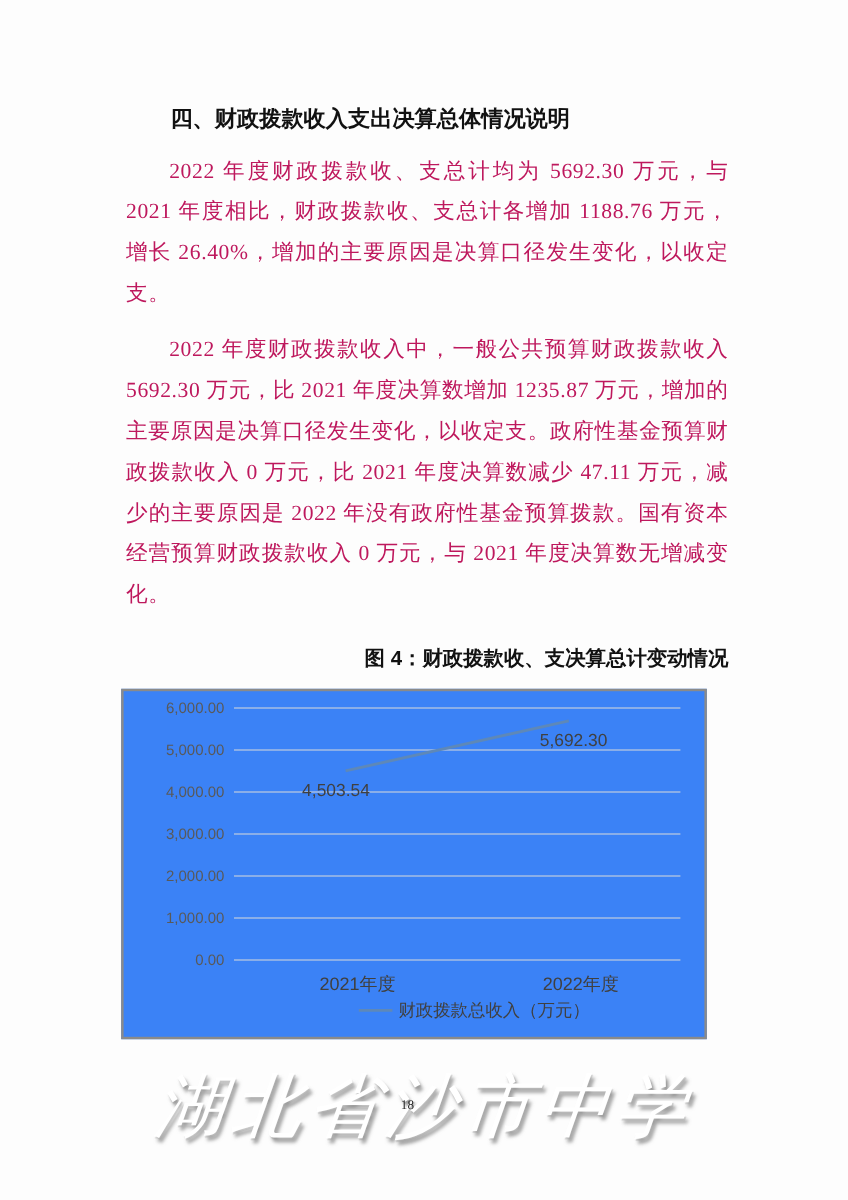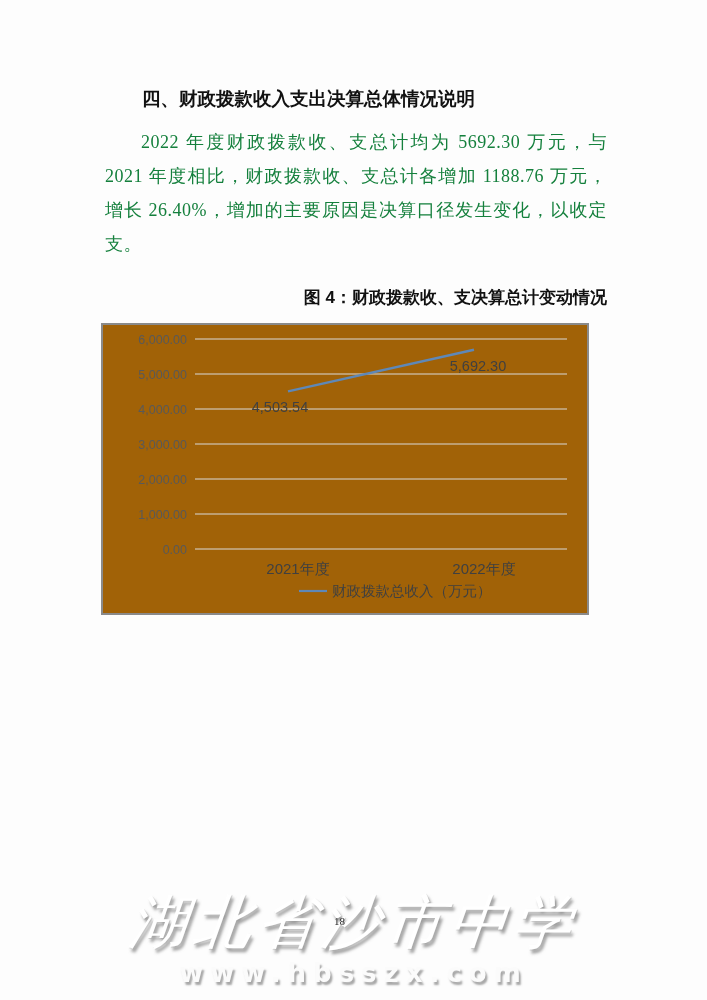--- a/index.html
+++ b/index.html
@@ -22,37 +22,37 @@
     text-indent:2em;
     color:#111;
     margin:0;
   }
   .doc-para{
     font-size:18px;
     line-height:34px;
     text-align:justify;
     text-indent:2em;
     margin:13px 0 0 0;
-    color:#15803d;
+    color:#be185d;
     letter-spacing:0.5px;
   }
   .figure-title{
     font-family:"Liberation Sans", sans-serif;
     font-weight:bold;
     font-size:17px;
     text-align:right;
     margin:25px 0 0 0;
     color:#111;
   }
   .chart-frame{
     position:relative;
     width:484px;height:288px;
     margin:14px 16px 0 -4px;
     border:2px solid #8a8a8a;
-    background:#a16207;
+    background:#3b82f6;
   }
   .chart-frame svg{display:block;}
   .page-number{
     position:absolute;
     left:334px;top:915px;
     font-family:"Liberation Serif", serif;
     font-weight:normal;
     font-size:11px;
     color:#2a2a2a;
     z-index:3;
@@ -87,20 +87,21 @@
 </style>
 </head>
 <body>
 
 <div class="page">
   <div class="content">
     <h2 class="doc-heading">四、财政拨款收入支出决算总体情况说明</h2>
 
     <p class="doc-para">2022 年度财政拨款收、支总计均为 5692.30 万元，与 2021 年度相比，财政拨款收、支总计各增加 1188.76 万元，增长 26.40%，增加的主要原因是决算口径发生变化，以收定支。</p>
 
+    <p class="doc-para">2022 年度财政拨款收入中，一般公共预算财政拨款收入 5692.30 万元，比 2021 年度决算数增加 1235.87 万元，增加的主要原因是决算口径发生变化，以收定支。政府性基金预算财政拨款收入 0 万元，比 2021 年度决算数减少 47.11 万元，减少的主要原因是 2022 年没有政府性基金预算拨款。国有资本经营预算财政拨款收入 0 万元，与 2021 年度决算数无增减变化。</p>
 
     <div class="figure-title">图 4：财政拨款收、支决算总计变动情况</div>
 
     <div class="chart-frame">
       <svg id="chart-svg" width="484" height="288" viewBox="0 0 484 288">
           <line x1="92" y1="14" x2="464" y2="14" stroke="#d9d9d9" stroke-width="1"></line>
           <text x="84" y="18.5" text-anchor="end" font-family="Liberation Sans, sans-serif" font-size="12.5" fill="#595959">6,000.00</text>
           <line x1="92" y1="49" x2="464" y2="49" stroke="#d9d9d9" stroke-width="1"></line>
           <text x="84" y="53.5" text-anchor="end" font-family="Liberation Sans, sans-serif" font-size="12.5" fill="#595959">5,000.00</text>
           <line x1="92" y1="84" x2="464" y2="84" stroke="#d9d9d9" stroke-width="1"></line>
@@ -121,14 +122,13 @@
           <line x1="196" y1="266" x2="224" y2="266" stroke="#5e88b8" stroke-width="2.2"></line>
           <text x="229" y="271" font-family="Liberation Sans, sans-serif" font-size="14.5" fill="#404040">财政拨款总收入（万元）</text>
         </svg>
     </div>
   </div>
 
   <div class="page-number">18</div>
 
   <div class="wm-cn">湖北省沙市中学</div>
 
-  <div class="wm-url">www.hbsszx.com</div>
 </div>
 
 </body></html>

